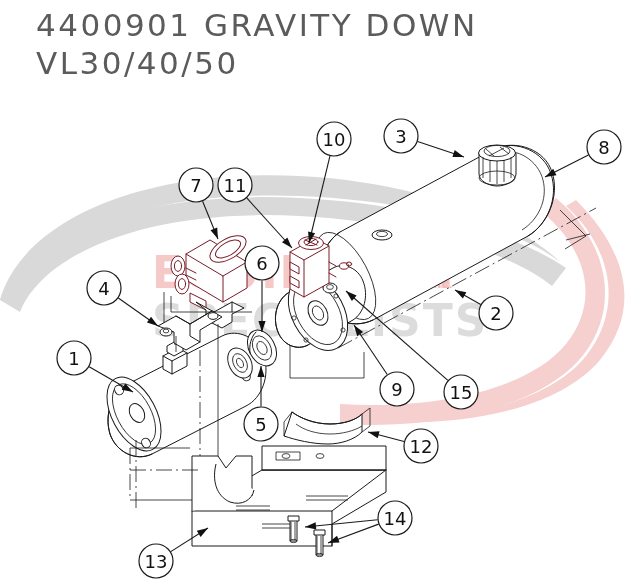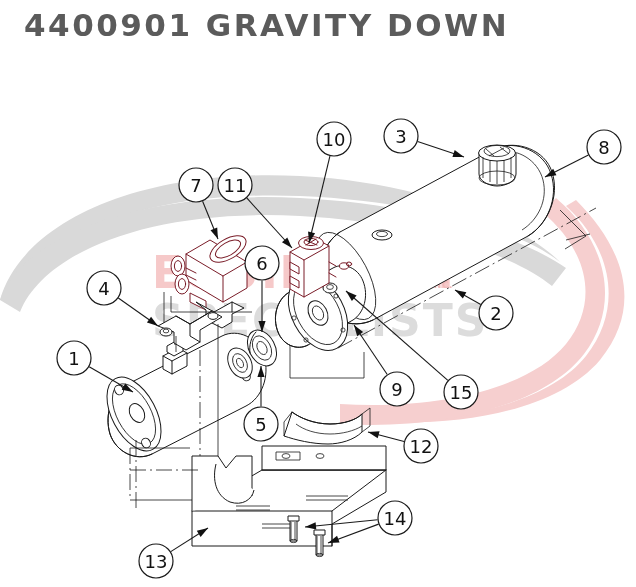--- a/index.html
+++ b/index.html
@@ -1,20 +1,20 @@
 <!DOCTYPE html>
 <html><head>
 <meta charset="utf-8">
 <style>
   html,body{margin:0;padding:0;background:#ffffff;}
   body{width:636px;height:587px;overflow:hidden;font-family:"Liberation Sans",sans-serif;}
   #sheet{position:relative;width:636px;height:587px;background:#fff;}
   .title-block{position:absolute;left:24px;top:6px;width:600px;}
-  .title-line{font-family:"DejaVu Sans",sans-serif;font-weight:700;font-size:31px;
-    letter-spacing:2.5px;color:#5b5b5b;line-height:38px;white-space:pre;}
+  .title-line{font-family:"DejaVu Sans",sans-serif;font-weight:400;font-size:31px;
+    letter-spacing:2.5px;color:#5b5b5b;line-height:38px;white-space:pre;margin-left:12px;}
   svg{position:absolute;left:0;top:0;}
   .wm-pink{fill:#f6cfcf;}
   .wm-gray{fill:#d9d9d9;}
   .wm-text-pink{fill:#f6c9c9;font-family:"DejaVu Sans",sans-serif;font-weight:bold;}
   .wm-text-gray{fill:#dcdcdc;font-family:"DejaVu Sans",sans-serif;font-weight:bold;}
   .wm-text-inc{fill:#f0b8b8;font-family:"DejaVu Sans",sans-serif;font-weight:bold;}
   .ln{fill:none;stroke:#1a1a1a;stroke-width:1;stroke-linecap:round;stroke-linejoin:round;}
   .ln-thin{fill:none;stroke:#1a1a1a;stroke-width:0.8;}
   .ln-w{fill:#ffffff;stroke:#1a1a1a;stroke-width:1;stroke-linejoin:round;}
   .ln-red{fill:none;stroke:#7a1c28;stroke-width:1;stroke-linecap:round;stroke-linejoin:round;}
@@ -26,20 +26,21 @@
     text-anchor:middle;dominant-baseline:central;}
   .arrowhead{fill:#111;}
 </style>
 </head>
 <body>
 
 <div id="sheet">
 
   <div class="title-block">
     <div class="title-line">4400901 GRAVITY DOWN</div>
+    <div class="title-line">VL30/40/50</div>
   </div>
 
   <svg width="636" height="587" viewBox="0 0 636 587">
 
     <g opacity="1">
       <path class="wm-gray" d="M14,300 C40,232 150,190 300,196 C420,201 520,230 560,262
                C520,222 420,182 300,176 C140,168 22,222 0,300 Z"></path>
       <path class="wm-gray" d="M0,300 C22,236 140,190 300,198 C420,204 520,236 566,268
                L552,286 C510,252 414,222 300,216 C150,208 44,252 20,312 Z"></path>
       <path class="wm-pink" d="M566,206 C612,248 624,308 586,356 C548,404 452,426 352,420

